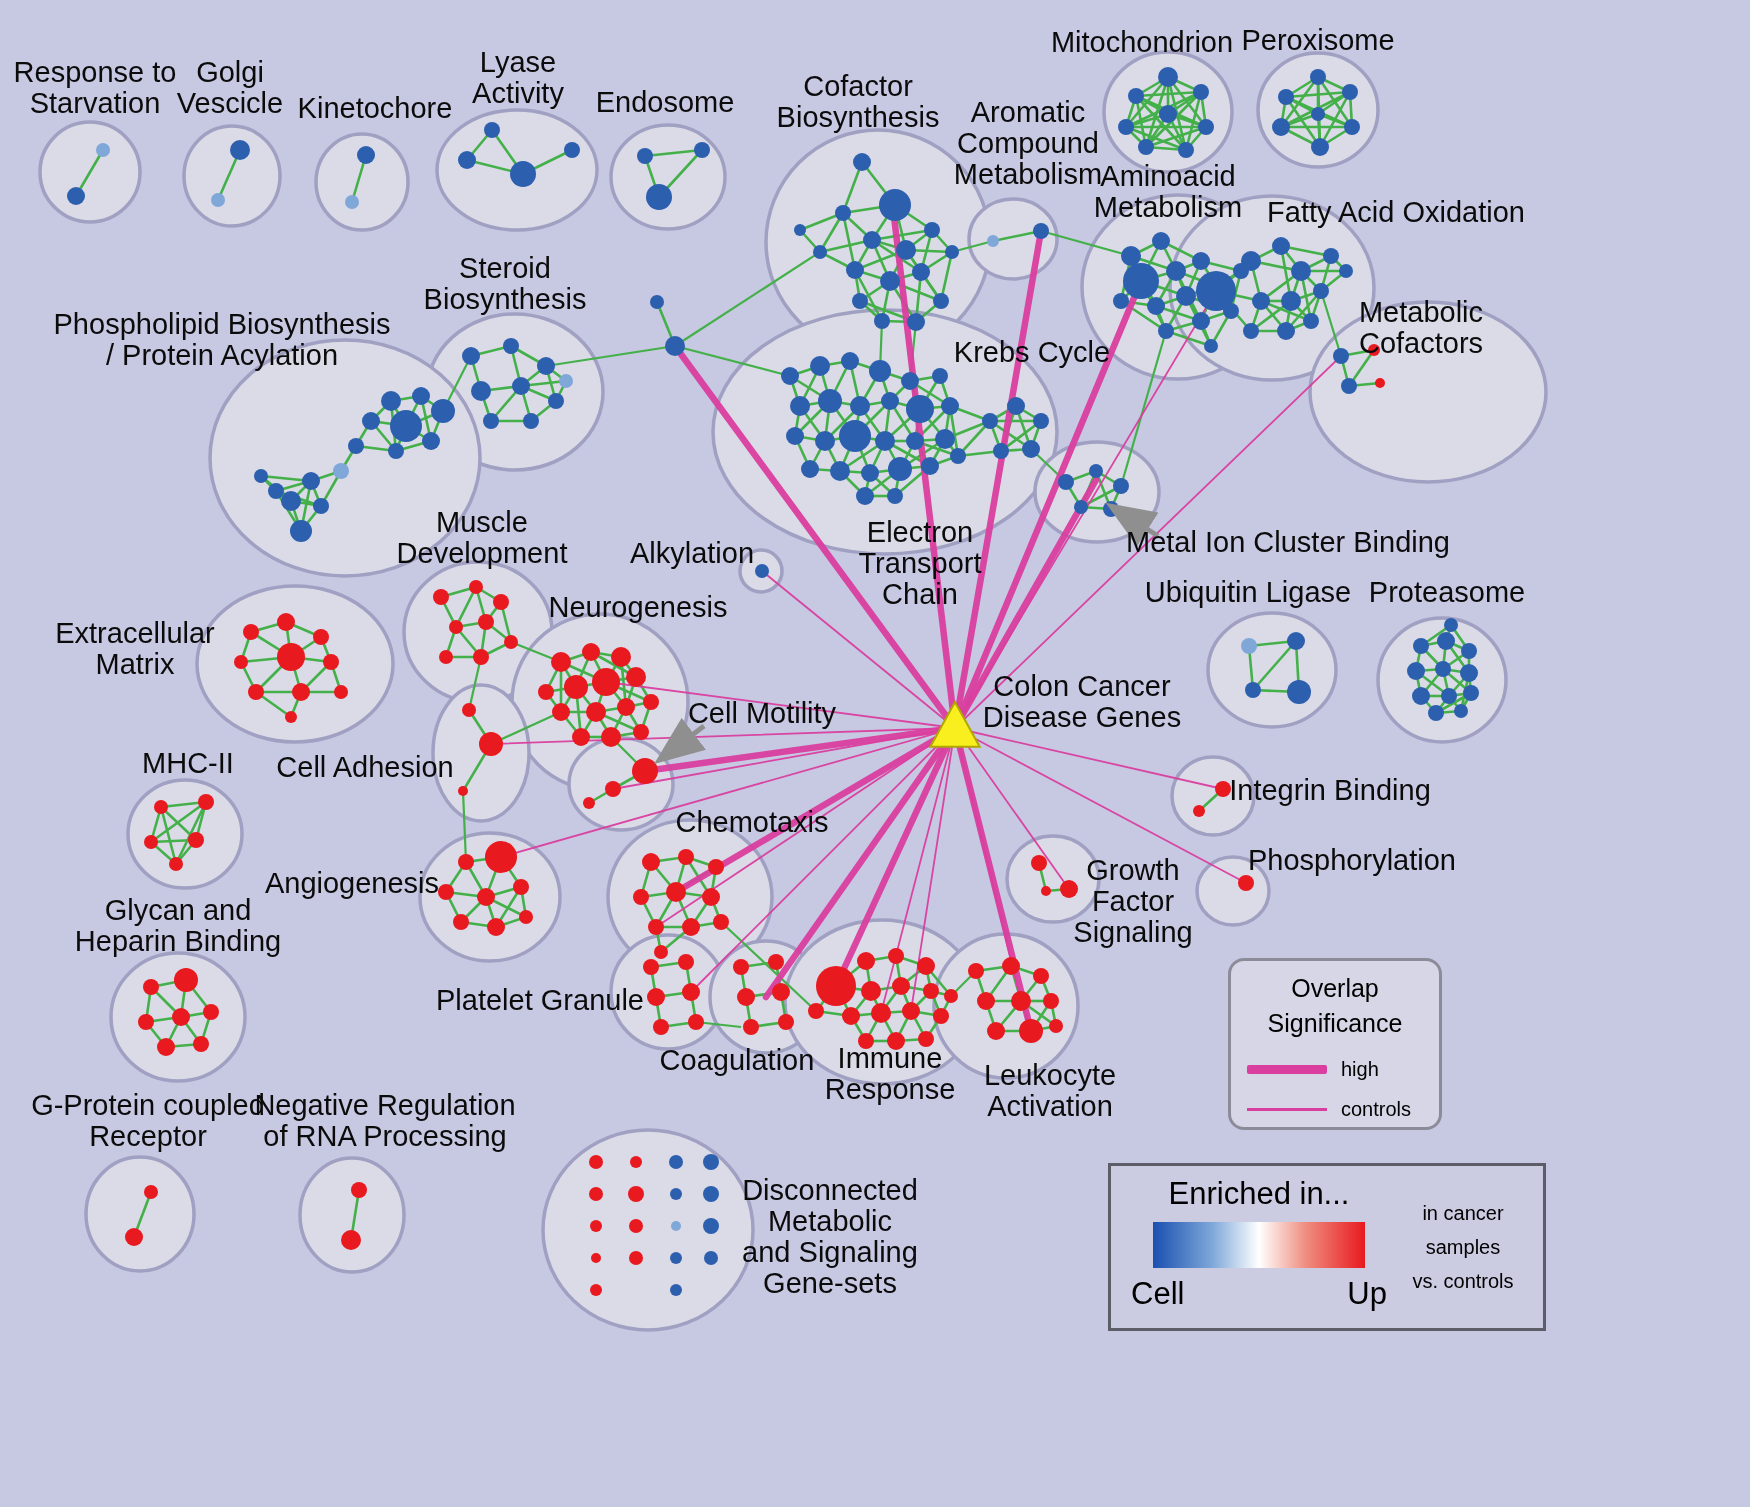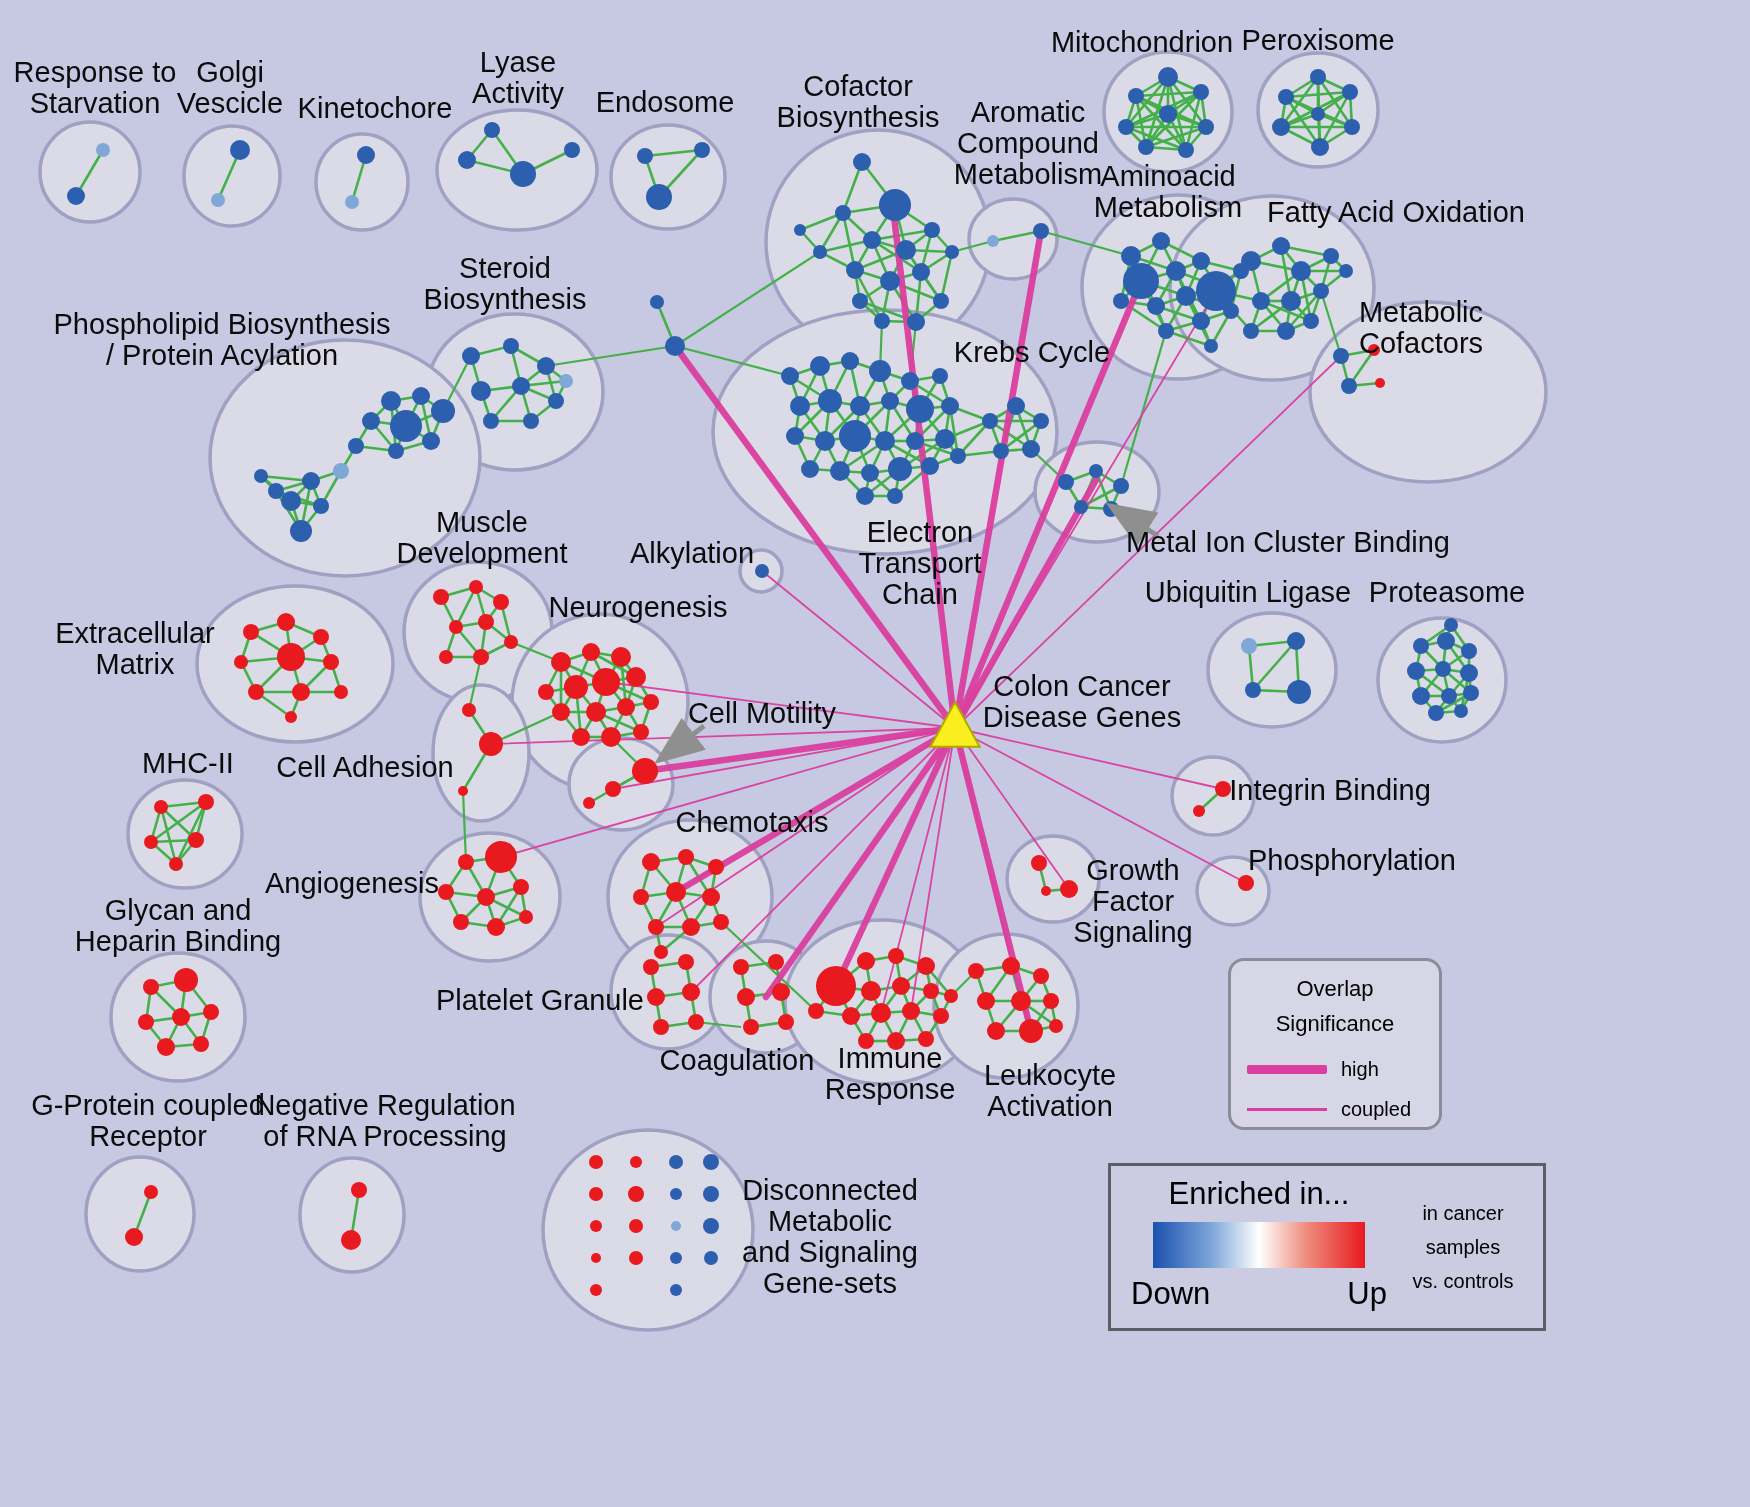--- a/index.html
+++ b/index.html
@@ -2,21 +2,21 @@
 <html><head>
 <meta charset="utf-8">
 <style>
   html,body{margin:0;padding:0;background:#ffffff;font-family:"Liberation Sans",sans-serif;}
   .figure{position:relative;width:1750px;height:1507px;background:#c7c8e2;overflow:hidden;}
   svg#map{position:absolute;left:0;top:0;width:1750px;height:1507px;display:block;}
   svg text{font-family:"Liberation Sans",sans-serif;fill:#0b0b0b;}
   
   .legend-sig{position:absolute;left:1228px;top:958px;width:214px;height:172px;background:#d6d6e6;
     border:3px solid #8b8b99;border-radius:16px;box-sizing:border-box;}
-  .legend-sig-title{font-size:22px;text-align:center;line-height:35px;margin-top:10px;white-space:pre-line;}
+  .legend-sig-title{font-size:25px;text-align:center;line-height:35px;margin-top:10px;white-space:pre-line;}
   .legend-row{display:flex;align-items:center;gap:14px;padding-left:16px;margin-top:17px;font-size:20px;}
   .line-high{display:inline-block;width:80px;height:9px;background:#da3f9f;border-radius:2px;}
   .line-moderate{display:inline-block;width:80px;height:3px;background:#da3f9f;}
   
   .legend-enr{position:absolute;left:1108px;top:1163px;width:438px;height:168px;background:#cbcbe2;
     border:3px solid #5d5d68;box-sizing:border-box;display:flex;padding:6px 12px;}
   .enr-left{width:272px;display:flex;flex-direction:column;align-items:center;}
   .enr-title{font-size:31px;margin:4px 0 10px 0;}
   .gradient-bar{width:212px;height:46px;
     background:linear-gradient(90deg,#1a50b0 0%,#7fa8d9 28%,#ffffff 50%,#ef8e80 72%,#e8191f 100%);}
@@ -1015,30 +1015,30 @@
 
   <div class="legend-sig">
     <div class="legend-sig-title">Overlap
 Significance</div>
     <div class="legend-row">
       <span class="line-high"></span>
       <span>high</span>
     </div>
     <div class="legend-row">
       <span class="line-moderate"></span>
-      <span>coupled</span>
+      <span>controls</span>
     </div>
   </div>
 
   <div class="legend-enr">
     <div class="enr-left">
       <div class="enr-title">Enriched in...</div>
       <div class="gradient-bar"></div>
       <div class="enr-ends">
-        <span>Down</span>
+        <span>Cell</span>
         <span>Up</span>
       </div>
     </div>
     <div class="enr-note">in cancer
 samples
 vs. controls</div>
   </div>
 </div>
 
 </body></html>

